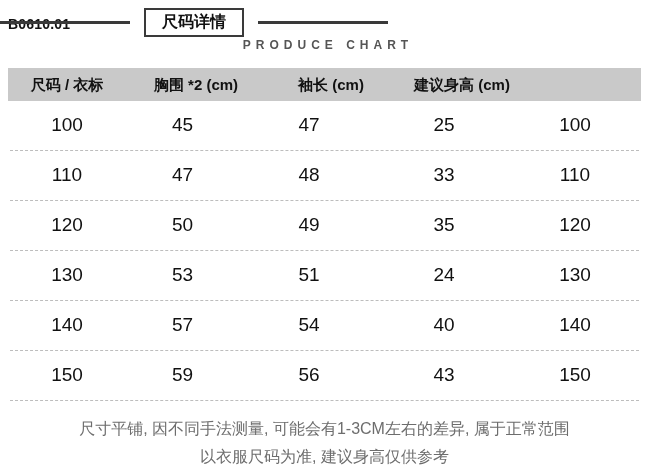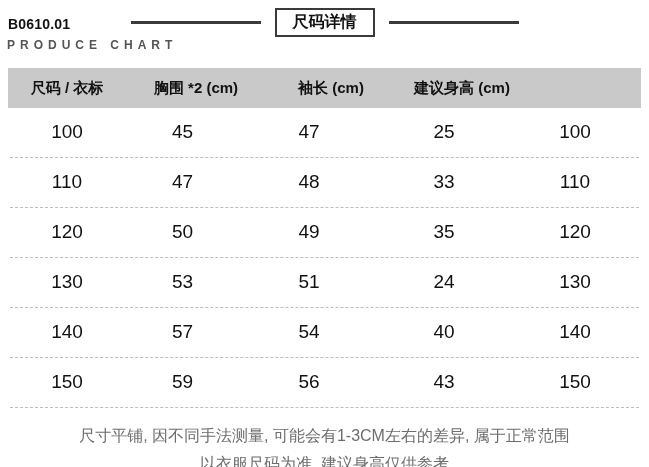--- a/index.html
+++ b/index.html
@@ -30,21 +30,20 @@
     color: #111;
     letter-spacing: 0.2px;
   }
   .title-wrap {
     position: absolute;
     left: 0;
     right: 0;
     top: 8px;
     display: flex;
     align-items: center;
-    justify-content: center;
   }
   .rule {
     height: 3px;
     background: #3a3a3a;
     width: 130px;
   }
   .rule.left { margin-right: 14px; }
   .rule.right { margin-left: 14px; }
   .title-box {
     border: 2px solid #3a3a3a;
@@ -53,39 +52,39 @@
     font-weight: 700;
     color: #111;
     line-height: 1.1;
     background: #fff;
   }
   .subtitle {
     position: absolute;
     left: 7px;
     right: 0;
     top: 38px;
-    text-align: left;
+    text-align: center;
     font-size: 12px;
     font-weight: 700;
     letter-spacing: 5px;
     color: #555;
   }
 
   
   .table {
     margin: 6px 8px 0 8px;
     width: 633px;
   }
   .row {
     display: flex;
     align-items: center;
   }
   .head-row {
     background: #c9c9c9;
-    height: 40px;
+    height: 33px;
   }
   .head-row .cell {
     font-size: 15px;
     font-weight: 700;
     color: #111;
   }
   .body-row {
     height: 49px;
     position: relative;
   }

